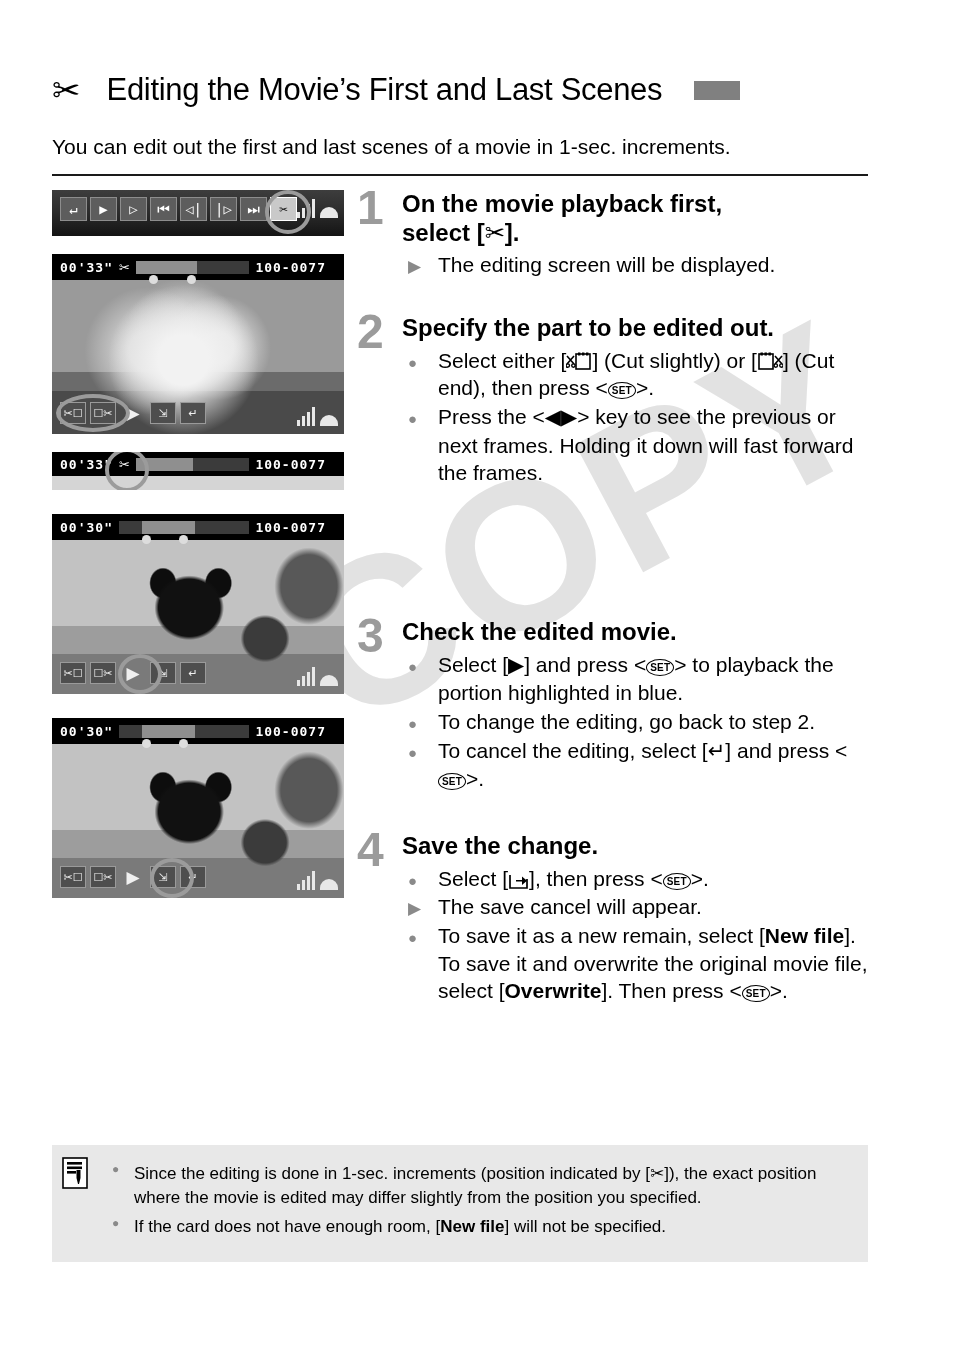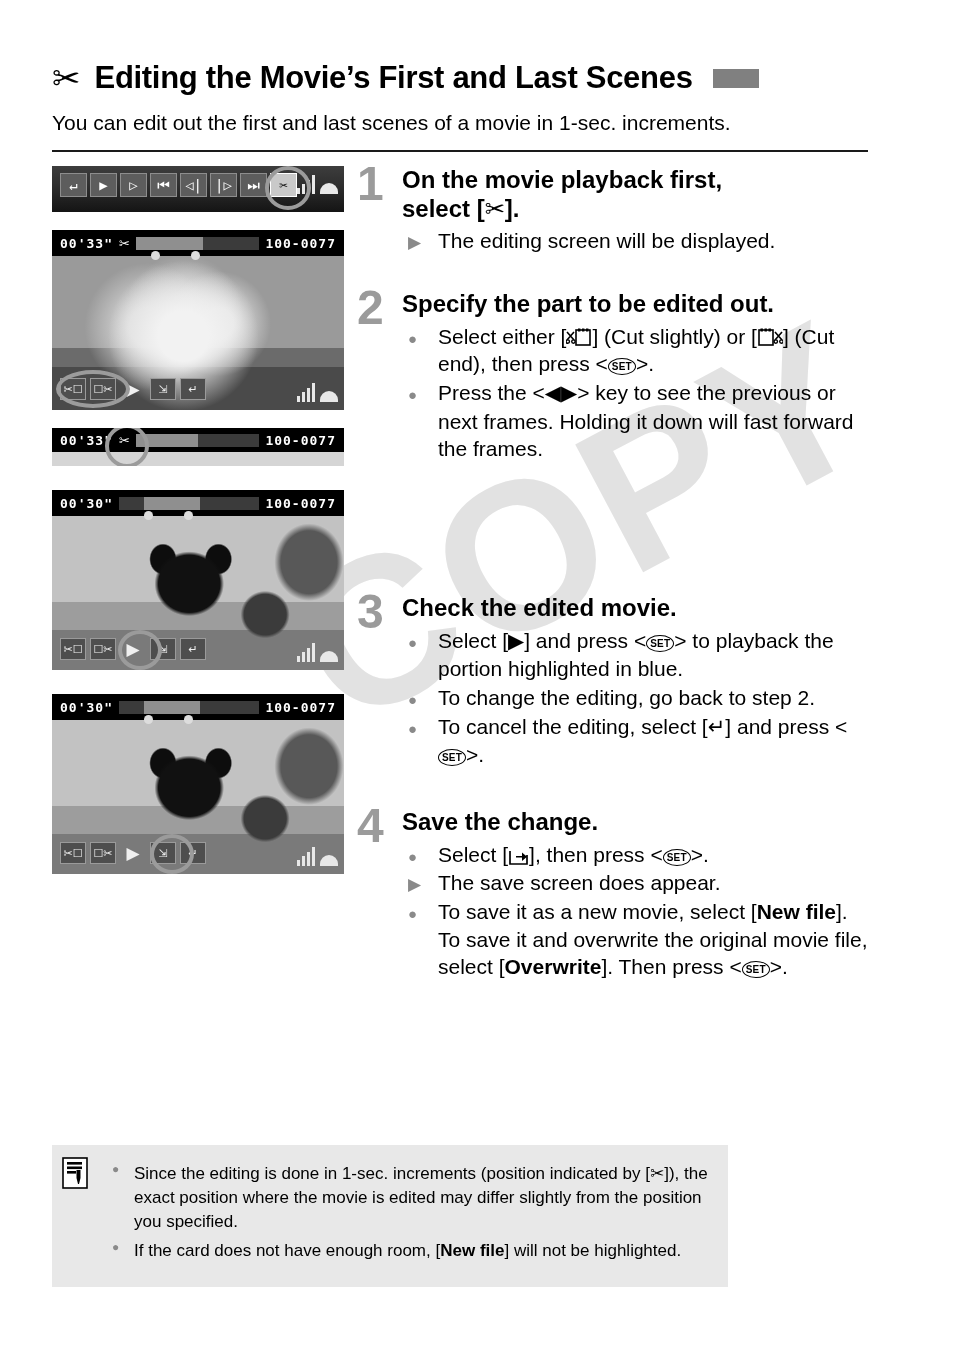--- a/index.html
+++ b/index.html
@@ -35,21 +35,21 @@
   .header-row {
     display:flex; align-items:center;
     margin: 60px 0 0 52px; width: 816px;
   }
   .scissors-head {
     font-size: 34px; line-height:1;
     margin-right: 14px; font-weight: normal;
     font-family: "DejaVu Sans", sans-serif;
   }
   h1.title {
-    font-size: 31px; font-weight: bold; margin:0;
+    font-size: 31px; font-weight: normal; margin:12px;
     letter-spacing: -0.3px; white-space:nowrap;
   }
   .tab-marker {
     width: 46px; height: 19px; background:#808080;
     margin-left: 20px; flex: 0 0 auto;
   }
   .intro {
     margin: 14px 0 0 52px; width: 820px;
     font-size: 21px; line-height: 1.25;
   }
@@ -115,21 +115,21 @@
     background:#000; color:#fff; font-size:13px;
     display:flex; align-items:center;
   }
   .tcode { margin-left:8px; letter-spacing:1px; font-weight:bold; }
   .sc-mini { margin-left:6px; font-family:"DejaVu Sans",sans-serif; font-size:13px;}
   .timeline {
     position:relative; flex:1; height:13px; margin:0 6px;
     background:#3b3b3b;
   }
   .timeline .fill { position:absolute; left:0; top:0; bottom:0; width:54%; background:#8f8f8f;}
-  .fno { margin-right:8px; letter-spacing:1px; font-weight:bold;}
+  .fno { margin-right:18px; letter-spacing:1px; font-weight:bold;}
   .handle { position:absolute; top:14px; width:9px;height:9px;border-radius:50%;background:#ddd;}
 
   .photo { position:absolute; left:0; right:0; top:26px; bottom:0; }
 
   
   .pic-flower {
     background:
       radial-gradient(circle at 45% 52%, #f2f2f2 0 14%, rgba(242,242,242,0) 42%),
       radial-gradient(circle at 33% 46%, #d9d9d9 0 9%, rgba(0,0,0,0) 30%),
       radial-gradient(circle at 57% 44%, #e4e4e4 0 8%, rgba(0,0,0,0) 28%),
@@ -197,21 +197,21 @@
   .gl { font-family:"DejaVu Sans", sans-serif; }
   .cutb, .cute {
     display:inline-block; vertical-align:-3px; width:26px; height:19px;
     position:relative;
   }
   .cutb svg, .cute svg { display:block; }
   .savei { display:inline-block; vertical-align:-4px; width:21px; height:19px;}
 
   
   .note {
-    position:absolute; left:52px; top:1085px; width:676px;
+    position:absolute; left:52px; top:1085px; width:816px;
     background:#e8e8e8; padding: 16px 18px 18px 58px;
   }
   .note-icon { position:absolute; left:10px; top:12px; width:26px;height:32px;}
   .note ul { margin:0; padding:0; list-style:none; }
   .note li {
     position:relative; padding-left:24px; font-size:17px; line-height:1.42;
     margin-bottom:5px;
   }
   .note li .mk { position:absolute; left:2px; top:0; color:#8a8a8a; font-size:12px;}
   .note li .mk::before { content:"\25CF"; }
@@ -438,25 +438,25 @@
         <ul class="bullets">
           <li>
             <span class="mk dot"></span>
             <span>Select [</span><span class="savei"><svg viewBox="0 0 21 19" width="21" height="19">
                   <path d="M2 4 L2 17 L19 17 L19 8" fill="none" stroke="#000" stroke-width="1.7"></path>
                   <path d="M8 9 L14 9 L14 5.5 L19 9.8 L14 14 L14 10.6 L8 10.6 Z" fill="#000"></path>
                 </svg></span><span>], then press &lt;</span><span class="setk">SET</span><span>&gt;.</span>
           </li>
           <li>
             <span class="mk tri"></span>
-            <span>The save screen does appear.</span>
-          </li>
-          <li>
-            <span class="mk dot"></span>
-            <span>To save it as a new movie, select [</span><b>New file</b><span>]. To save it and overwrite the original movie file, select [</span><b>Overwrite</b><span>]. Then press &lt;</span><span class="setk">SET</span><span>&gt;.</span>
+            <span>The save cancel will appear.</span>
+          </li>
+          <li>
+            <span class="mk dot"></span>
+            <span>To save it as a new remain, select [</span><b>New file</b><span>]. To save it and overwrite the original movie file, select [</span><b>Overwrite</b><span>]. Then press &lt;</span><span class="setk">SET</span><span>&gt;.</span>
           </li>
         </ul>
       </div>
 
     </div>
   </div>
 
   <div class="note">
     <span class="note-icon">
       <svg viewBox="0 0 26 32" width="26" height="32">
@@ -467,18 +467,18 @@
         <path d="M14.5 13 L18.5 13 L18.5 21 L17 27 L16 27 L14.5 21 Z" fill="#000"></path>
       </svg>
     </span>
     <ul>
       <li>
         <span class="mk"></span>
         <span>Since the editing is done in 1-sec. increments (position indicated by [</span><span class="gl">✂</span><span>]), the exact position where the movie is edited may differ slightly from the position you specified.</span>
       </li>
       <li>
         <span class="mk"></span>
-        <span>If the card does not have enough room, [</span><b>New file</b><span>] will not be highlighted.</span>
+        <span>If the card does not have enough room, [</span><b>New file</b><span>] will not be specified.</span>
       </li>
     </ul>
   </div>
 
 </div>
 
 </body></html>

